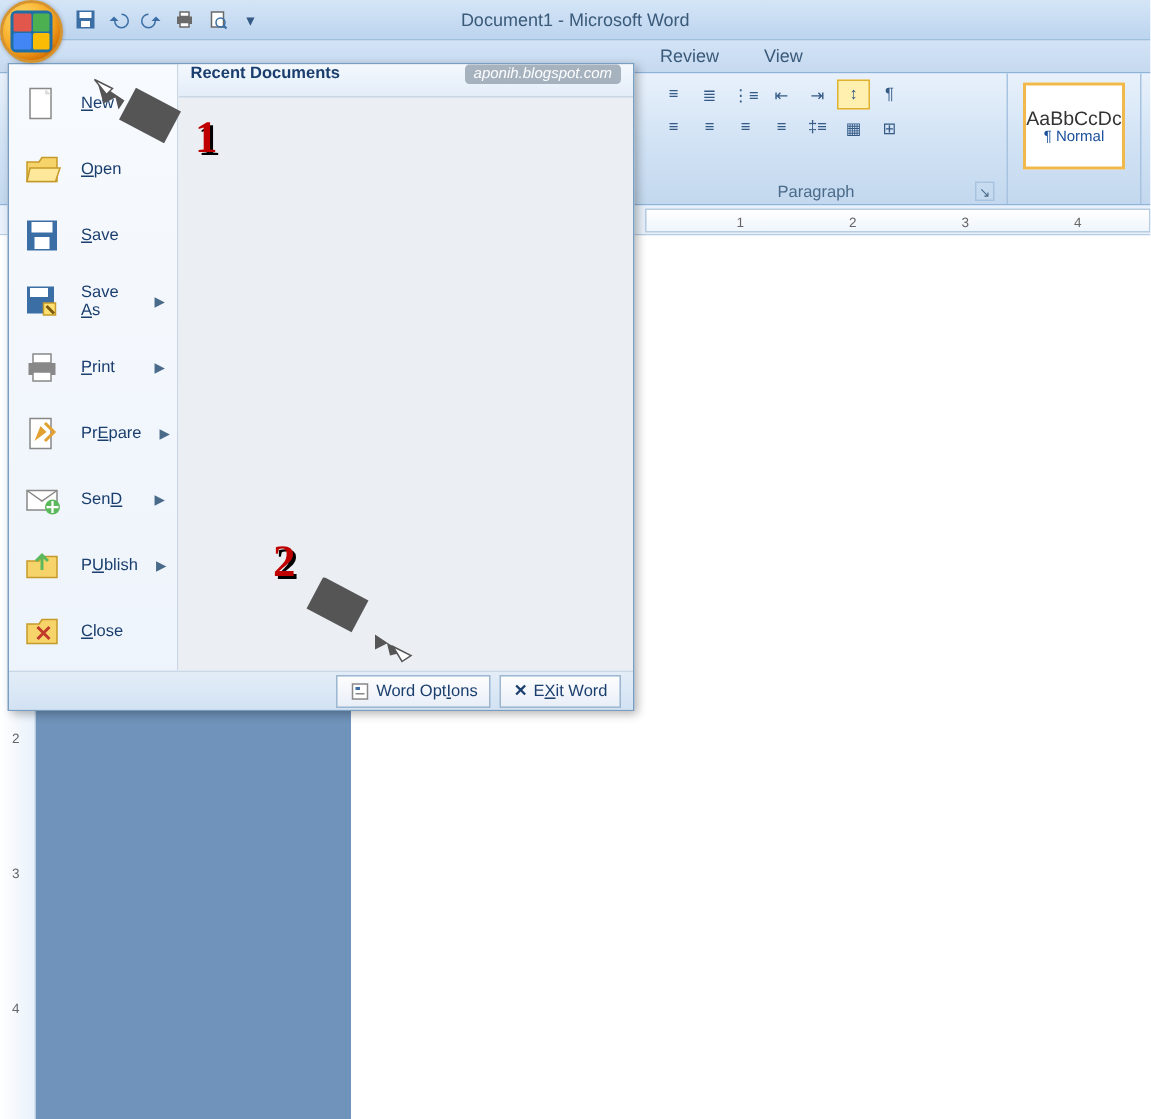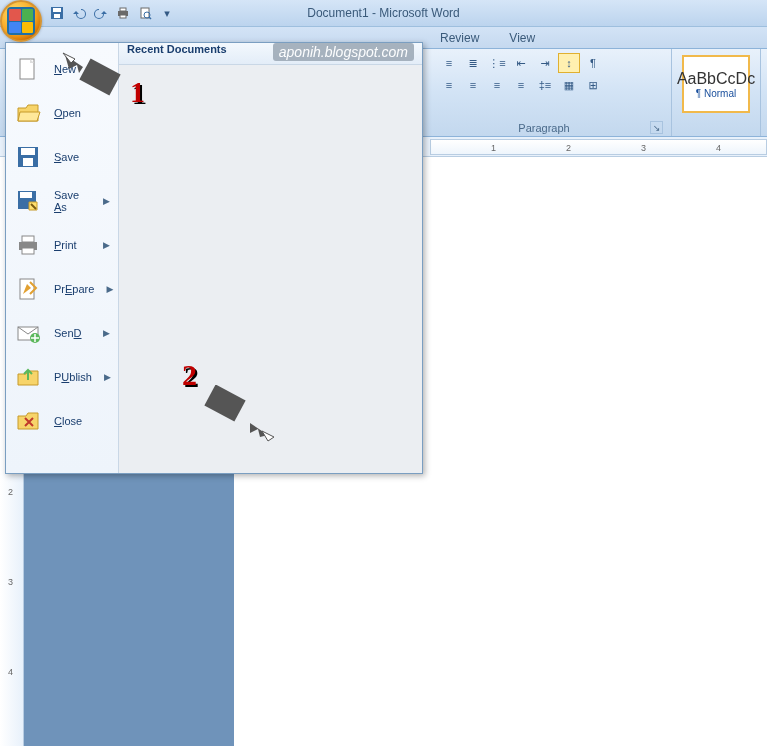--- a/index.html
+++ b/index.html
@@ -10,21 +10,21 @@
 .office-btn { width: 42px; height: 42px; border-radius: 50%; background: radial-gradient(circle at 35% 30%, #ffe070, #f7a51f 55%, #cf6b00 80%); border: 2px solid #d69431; position: absolute; left: 0; top: 0; z-index: 60; display: flex; align-items: center; justify-content: center; box-shadow: 0 0 3px rgba(0,0,0,0.3); }
 .office-btn-inner { width: 28px; height: 28px; background: #1f6fa6; border-radius: 4px; display: grid; grid-template: 1fr 1fr / 1fr 1fr; gap: 1px; padding: 2px; }
 .office-btn-inner div { background: #fff; border-radius: 1px; }
 .office-btn-inner div:nth-child(1){background:#e2574c;} .office-btn-inner div:nth-child(2){background:#4cb050;}
 .office-btn-inner div:nth-child(3){background:#4285f4;} .office-btn-inner div:nth-child(4){background:#fbbc05;}
 .qat { margin-left: 48px; display: flex; gap: 4px; align-items: center; }
 .qat-btn { width: 18px; height: 18px; display: flex; align-items: center; justify-content: center; cursor: pointer; color: #345a85; }
 .title-center { position:absolute; left:0; right:0; text-align:center; color:#3a5a7a; font-size:12px; pointer-events:none; }
 
 
-.ribbon-tabs { height: 22px; background: linear-gradient(to bottom, #d3e3f6, #c5d9ef); display: flex; align-items: center; padding-left: 430px; gap: 10px; border-bottom: 1px solid #8db3d9; }
+.ribbon-tabs { height: 22px; background: linear-gradient(to bottom, #d3e3f6, #c5d9ef); display: flex; align-items: flex-start; padding-left: 430px; gap: 10px; border-bottom: 1px solid #8db3d9; }
 .ribbon-tab { padding: 3px 10px; color: #3a5a7a; cursor: pointer; font-size: 12px; }
 
 
 .ribbon { height: 88px; background: linear-gradient(to bottom, #e8f1fb 0%, #d2e3f5 50%, #c3d8ee 100%); border-bottom: 1px solid #8db3d9; display: flex; padding-left: 430px; }
 .ribbon-group { border-right: 1px solid #a8c3df; padding: 4px 8px 2px 8px; display: flex; flex-direction: column; justify-content: space-between; }
 .ribbon-group-label { text-align: center; color: #4a6a8a; font-size: 11px; padding-top: 1px; }
 .ribbon-icons { display: flex; flex-direction: column; gap: 2px; }
 .ribbon-row { display: flex; gap: 2px; }
 .ribbon-icon-btn { width: 22px; height: 20px; border: 1px solid transparent; display:flex; align-items:center; justify-content:center; cursor:pointer; color:#345a85; }
 .styles-box { width: 68px; height: 58px; background: #fff; border: 2px solid #f1b94b; margin: 2px; display:flex; flex-direction:column; align-items:center; justify-content:center; }
@@ -44,21 +44,21 @@
 
 .office-menu { position:absolute; left: 5px; top: 42px; width: 418px; height: 432px; background: #fff; border: 1px solid #7a9ec1; box-shadow: 2px 2px 6px rgba(0,0,0,0.3); z-index: 50; display:flex; flex-direction:column; }
 .menu-body { flex:1; display:flex; }
 .menu-left { width: 113px; border-right: 1px solid #c9d7e6; background: linear-gradient(to bottom,#f7fafe,#eef4fb); padding: 4px 0; }
 .menu-item { height: 44px; display:flex; align-items:center; gap:12px; padding: 0 8px; cursor:pointer; color:#1a3e6e; }
 .menu-item .u { text-decoration: underline; }
 .menu-icon { width: 28px; height: 28px; display:flex; align-items:center; justify-content:center; flex-shrink:0; }
 .menu-arrow { margin-left:auto; color:#4a6a8a; font-size:9px; }
 .menu-right { flex:1; background: #ebeef2; }
 .menu-right-hdr { height: 22px; background: linear-gradient(to bottom,#f3f8fd,#e3edf8); border-bottom:1px solid #c9d7e6; display:flex; align-items:flex-start; padding:0 8px; color:#1a3e6e; font-weight:bold; font-size:12px; }
-.watermark { margin-left:auto; background:#9aa7b4; color:#fff; font-size:14px; padding:1px 6px; border-radius:3px; font-style:italic; opacity:0.85; font-weight:normal; }
+.watermark { margin-left:auto; background:#9aa7b4; color:#fff; font-size:10px; padding:1px 6px; border-radius:3px; font-style:italic; opacity:0.85; font-weight:normal; }
 .menu-footer { height: 30px; background: linear-gradient(to bottom,#e3edf8,#d2e2f3); border-top:1px solid #c9d7e6; display:flex; align-items:center; justify-content:flex-end; gap:6px; padding: 0 8px; }
 .menu-foot-btn { height: 22px; padding: 0 8px; background: linear-gradient(to bottom,#fdfdfe,#e9eff7); border:1px solid #9db7d0; display:flex; align-items:center; gap:4px; cursor:pointer; color:#1a3e6e; }
 .menu-foot-btn .u { text-decoration: underline; }
 
 
 .hand { position:absolute; z-index:70; }
 .hand svg { display:block; }
 .annot-num { position:absolute; font-family: Georgia, serif; font-size: 30px; font-weight:bold; color:#c00000; text-shadow: 2px 2px 0 #000; z-index:71; }
 
 </style>
@@ -138,21 +138,21 @@
         <div class="ribbon-icon-btn">⊞</div>
       </div>
     </div>
     <div style="display:flex; align-items:flex-end;">
       <div class="ribbon-group-label" style="flex:1;">Paragraph</div>
       <div class="launcher">↘</div>
     </div>
   </div>
   <div class="ribbon-group">
     <div class="styles-box">
-      <div style="font-size:16px;color:#333;">AaBbCcDc</div>
+      <div style="font-size:13px;color:#333;">AaBbCcDc</div>
       <div style="font-size:10px;color:#1a4f9c;">¶ Normal</div>
     </div>
   </div>
 </div>
 
 <div class="ruler">
   <div class="ruler-inner">
     <span class="ruler-num" style="left:60px">1</span>
     <span class="ruler-num" style="left:135px">2</span>
     <span class="ruler-num" style="left:210px">3</span>
@@ -266,20 +266,34 @@
         <span><span class="u">C</span>lose</span>
       </div>
     </div>
     <div class="menu-right">
       <div class="menu-right-hdr">
         <span>Recent Documents</span>
         <span class="watermark">aponih.blogspot.com</span>
       </div>
     </div>
   </div>
+  <div class="menu-footer">
+    <div class="menu-foot-btn">
+      <svg width="14" height="14" viewBox="0 0 14 14">
+          <rect x="2" y="2" width="10" height="10" fill="#fff" stroke="#888"></rect>
+          <rect x="4" y="4" width="3" height="2" fill="#3a6ea5"></rect>
+          <rect x="4" y="8" width="6" height="1" fill="#888"></rect>
+        </svg>
+      <span>Word Opt<span class="u">I</span>ons</span>
+    </div>
+    <div class="menu-foot-btn">
+      <span style="font-weight:bold;">✕</span>
+      <span>E<span class="u">X</span>it Word</span>
+    </div>
+  </div>
 </div>
 
 <div class="hand" style="left:55px; top:45px;">
   <svg width="70" height="55" viewBox="0 0 70 55">
     <rect x="28" y="20" width="34" height="24" fill="#555" transform="rotate(28 45 32)"></rect>
     <path d="M10 10 L28 22 L24 28 L22 20 L14 24 Z" fill="#555"></path>
     <path d="M8 8 L20 14 L16 18 Z" fill="#fff" stroke="#555"></path>
   </svg>
 </div>
 <div class="annot-num" style="left:130px; top:75px;">1</div>

